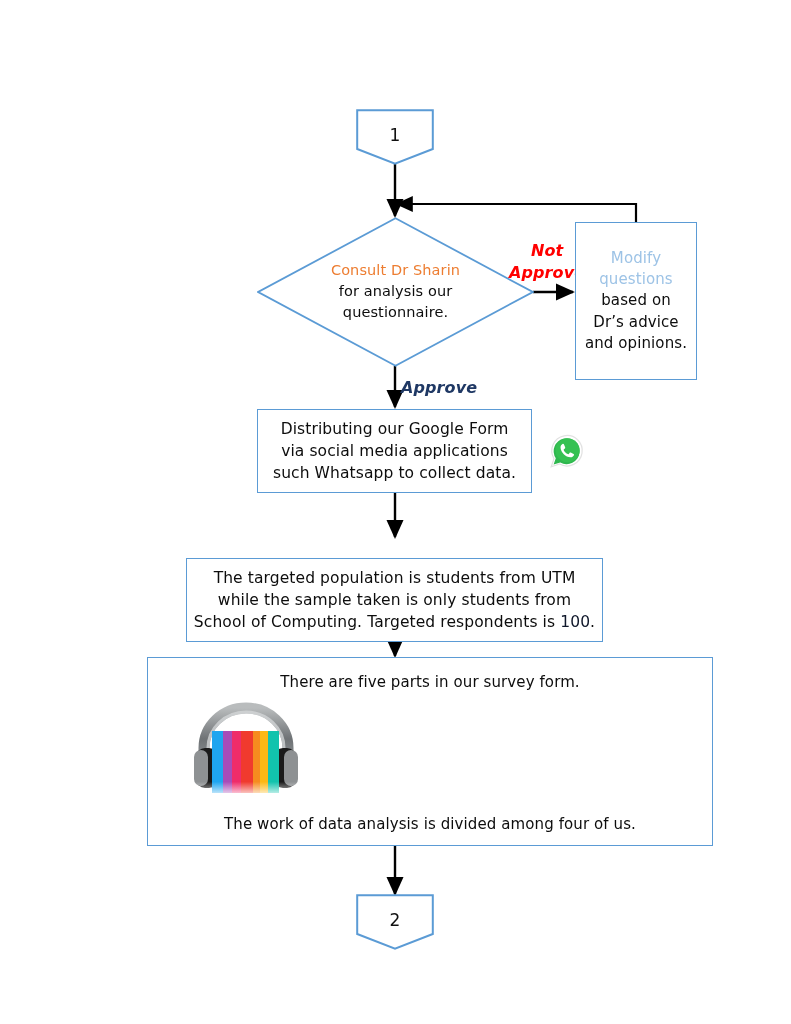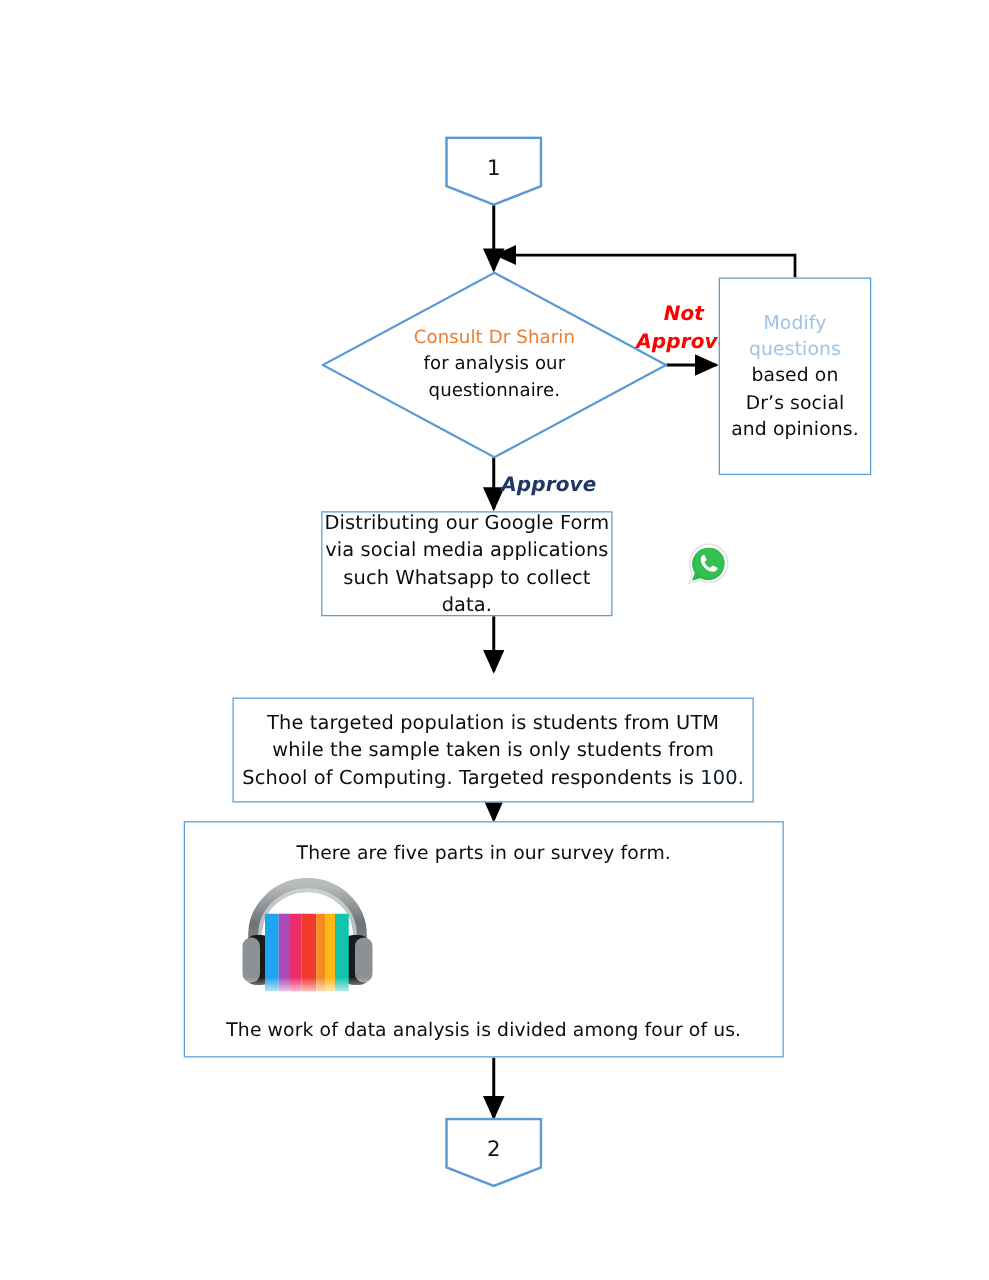--- a/index.html
+++ b/index.html
@@ -183,25 +183,25 @@
     <span class="listline">Not</span>
     <span class="listline">Approve</span>
   </div>
 
   <div class="edgelabel navy handtext" style="left:401px; top:377px; font-size:16px;">Approve</div>
 
   <div class="rbox handtext" style="left:575px; top:222px; width:122px; height:158px; font-size:15px;">
     <span class="listline lightblue">Modify</span>
     <span class="listline lightblue">questions</span>
     <span class="listline">based on</span>
-    <span class="listline">Dr’s social</span>
+    <span class="listline">Dr’s advice</span>
     <span class="listline">and opinions.</span>
   </div>
 
-  <div class="rbox handtext" style="left:257px; top:409px; width:233px; height:84px; font-size:15.5px;">
+  <div class="rbox handtext" style="left:257px; top:409px; width:275px; height:84px; font-size:15.5px;">
     <span class="listline">Distributing our Google Form</span>
     <span class="listline">via social media applications</span>
     <span class="listline">such Whatsapp to collect data.</span>
   </div>
 
   <div class="wa-icon">
     <svg width="42" height="42" viewBox="0 0 42 42" xmlns="http://www.w3.org/2000/svg">
       <path d="M5.2 36.8 L8.0 28.6 A15.2 15.2 0 1 1 13.6 34.0 Z" fill="#ffffff" stroke="#e2e2e2" stroke-width="1.2"></path>
       <path d="M7.6 34.6 L9.8 28.3 A13.0 13.0 0 1 1 14.3 32.5 Z" fill="#2fb74f"></path>
       <circle cx="21.6" cy="20.2" r="12.0" fill="#35c152"></circle>
@@ -212,21 +212,21 @@
                c-4.9 -0.18 -9.5 -4.75 -9.9 -9.6 c-0.12 -1.5 0.65 -2.9 1.9 -3.63 z" fill="#ffffff"></path>
     </svg>
   </div>
 
   <div class="rbox handtext" style="left:186px; top:558px; width:417px; height:84px; font-size:15.5px;">
     <span class="listline">The targeted population is students from UTM</span>
     <span class="listline">while the sample taken is only students from</span>
     <span class="listline"><span>School of Computing. Targeted respondents is </span><span class="cyan">100</span><span>.</span></span>
   </div>
 
-  <div class="rbox" style="left:147px; top:657px; width:480px; height:189px;padding-left:16px;">
+  <div class="rbox" style="left:147px; top:657px; width:566px; height:189px;padding-left:16px;">
     <div class="survey-inner">
 
       <div class="survey-title handtext">There are five parts in our survey form.</div>
 
       <div class="headphone">
         <svg width="112" height="100" viewBox="0 0 112 100" xmlns="http://www.w3.org/2000/svg">
           <defs>
             <linearGradient id="fade" x1="0" y1="0" x2="0" y2="1">
               <stop offset="0%" stop-color="#ffffff" stop-opacity="0"></stop>
               <stop offset="72%" stop-color="#ffffff" stop-opacity="0"></stop>

